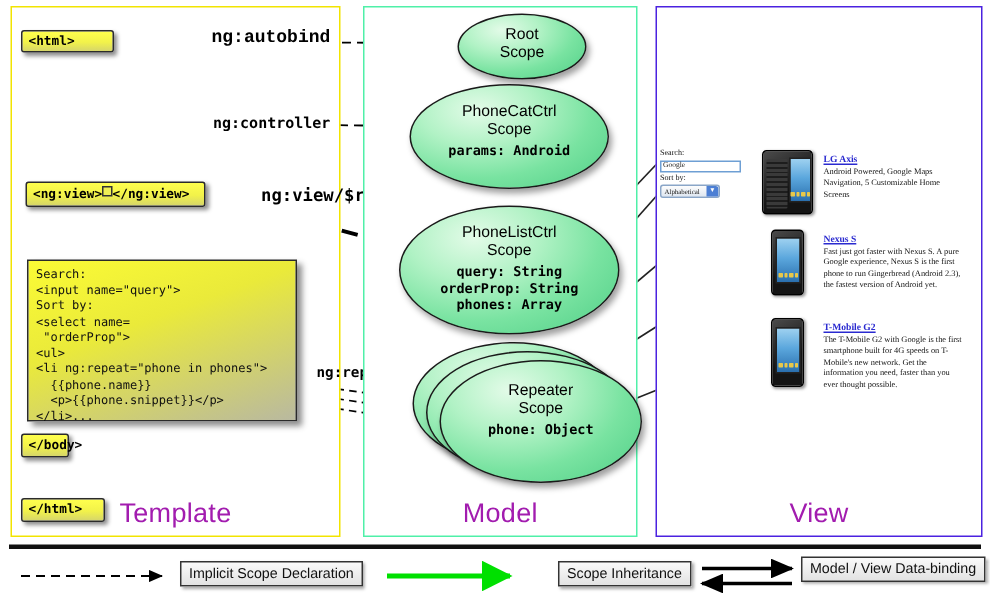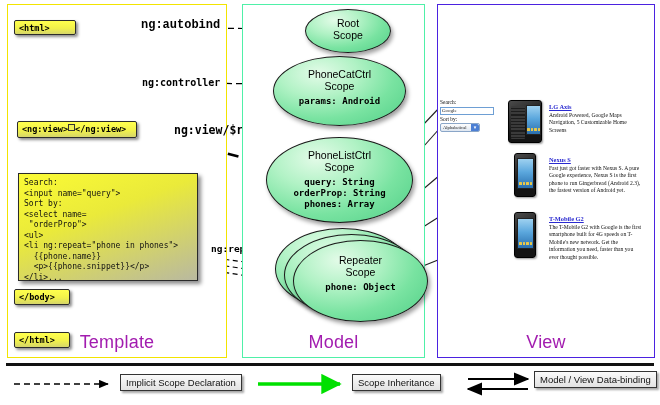--- a/index.html
+++ b/index.html
@@ -44,21 +44,21 @@
     font-size: 8.5px;
     font-weight: bold;
     color: #000;
     padding: 2px 4px;
     line-height: 1.25;
     white-space: pre;
   }
   #box-html   { left: 14px; top: 20px; width: 62px; height: 15px; }
   #box-body   { left: 17px; top: 63px; width: 96px; height: 37px; }
   #box-ngview { left: 17px; top: 121px; width: 120px; height: 17px; }
-  #box-bodyend{ left: 14px; top: 289px; width: 56px; height: 16px; }
+  #box-bodyend{ left: 14px; top: 289px; width: 32px; height: 16px; }
   #box-htmlend{ left: 14px; top: 332px; width: 56px; height: 16px; }
 
   .ngview-sq {
     display: inline-block;
     width: 7px; height: 7px;
     border: 1.2px solid #333;
     background: #efef55;
     vertical-align: 1px;
   }
 
@@ -424,21 +424,21 @@
       </defs>
       <path d="M14,14 L108,14" stroke="#000" stroke-width="1.4" stroke-dasharray="6,4" fill="none" marker-end="url(#lg-blk)"></path>
       <path d="M258,14 L340,14" stroke="#00e000" stroke-width="3.4" fill="none" marker-end="url(#lg-grn)"></path>
       <path d="M468,9 L528,9" stroke="#000" stroke-width="2.2" fill="none" marker-end="url(#lg-blk)"></path>
       <path d="M528,19 L468,19" stroke="#000" stroke-width="2.2" fill="none" marker-end="url(#lg-blk)"></path>
     </svg>
 
     <div class="lg-item" id="lg-implicit" style="left:120px;">
       <div class="lg-box">Implicit Scope Declaration</div>
     </div>
-    <div class="lg-item" id="lg-inherit" style="left:352px;">
+    <div class="lg-item" id="lg-inherit" style="left:372px;">
       <div class="lg-box">Scope Inheritance</div>
     </div>
     <div class="lg-item" id="lg-binding" style="left:534px;">
       <div class="lg-box">Model / View Data-binding</div>
     </div>
   </div>
 
 </div>
 
 </body></html>

